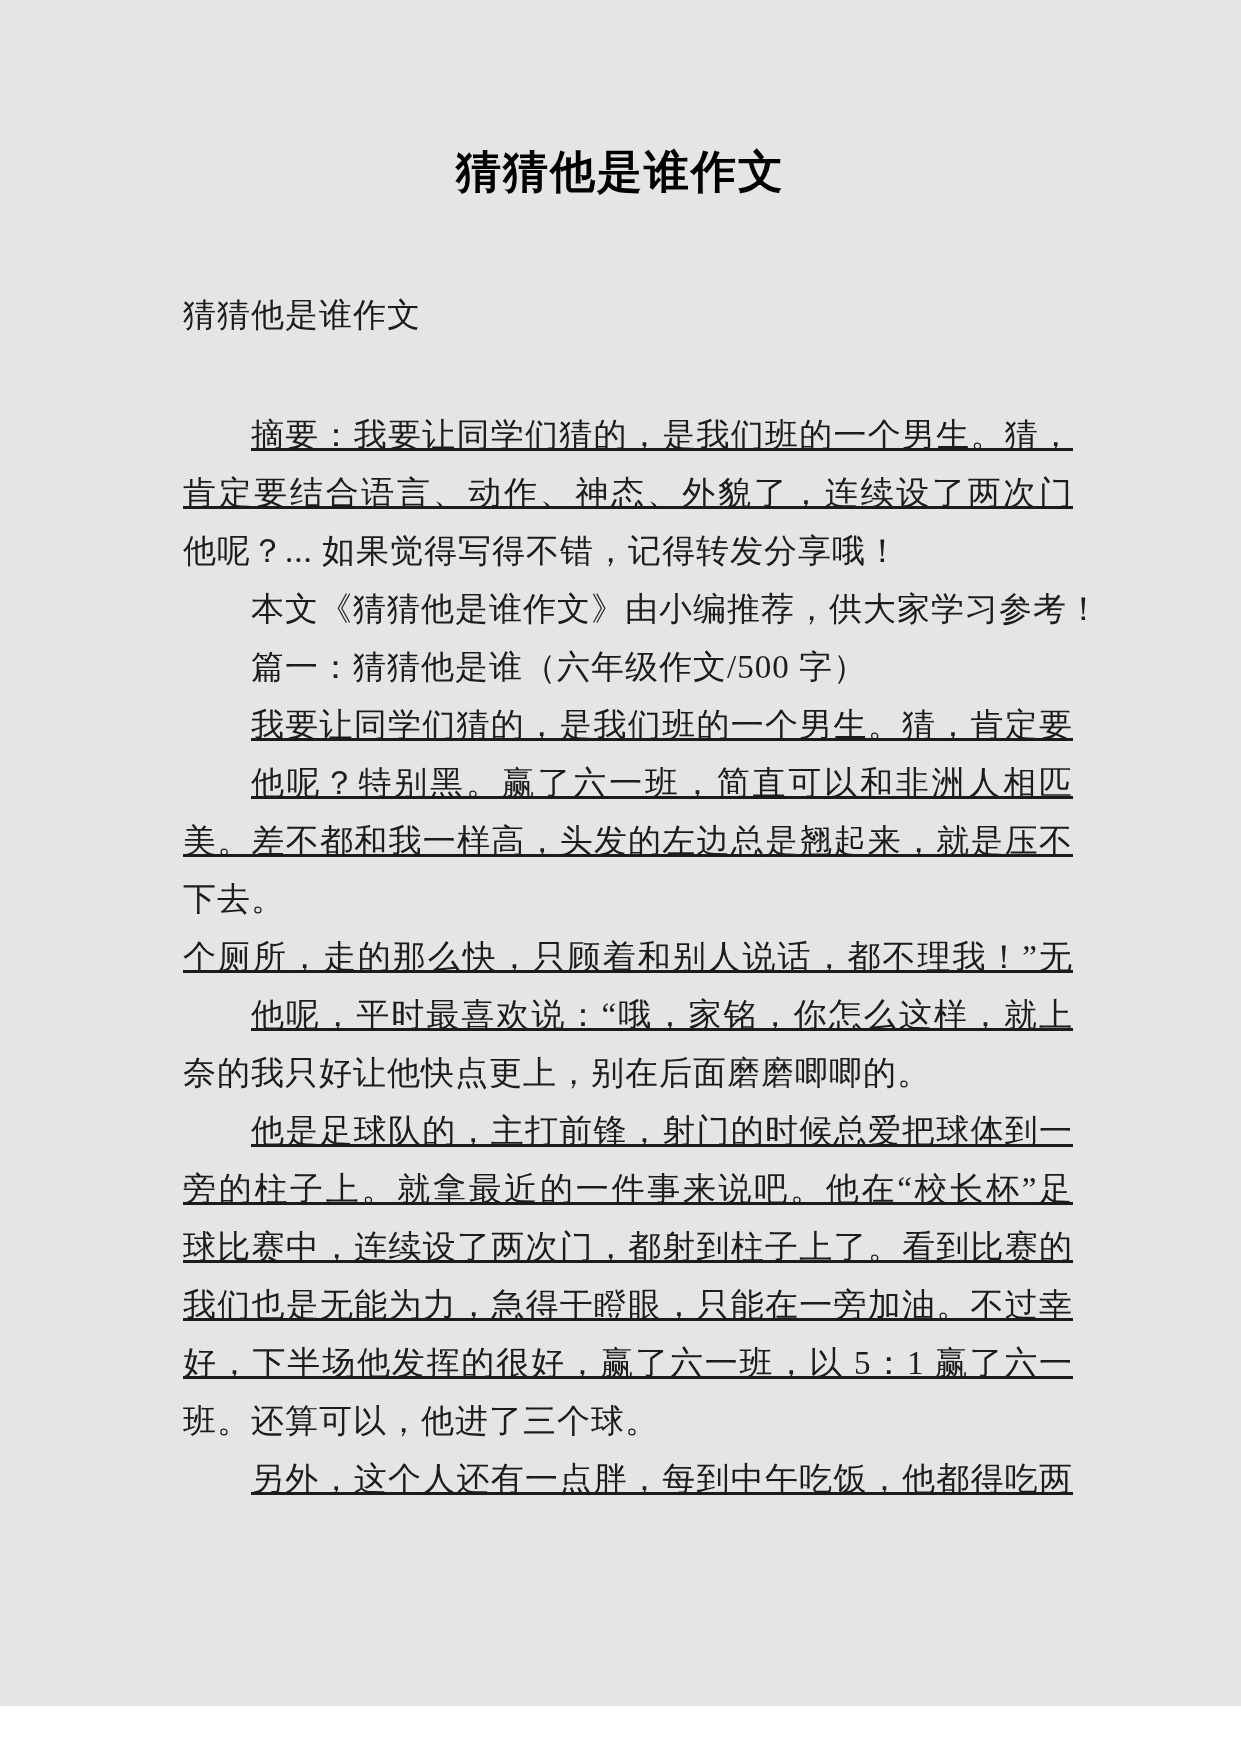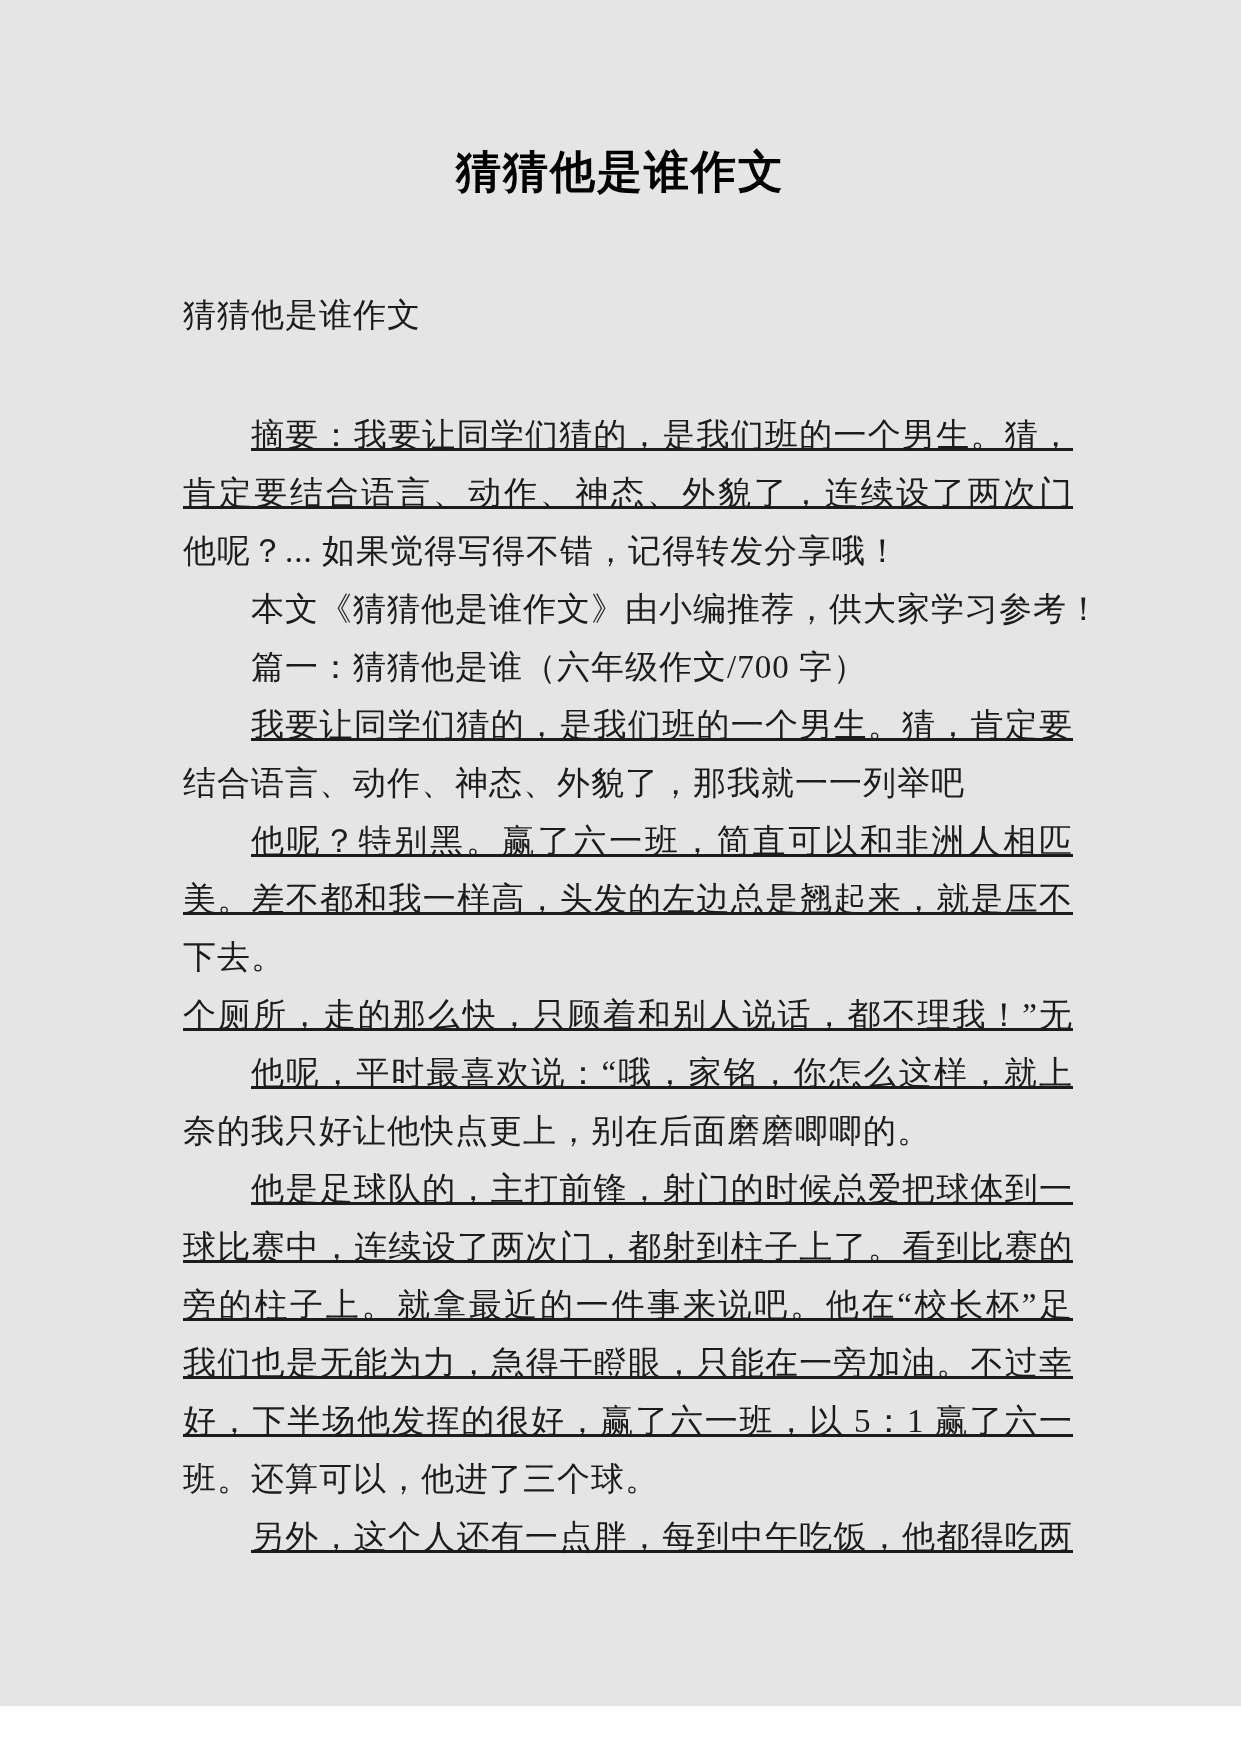--- a/index.html
+++ b/index.html
@@ -66,36 +66,35 @@
   <div class="content">
 
     <div class="line subtitle-gap">猜猜他是谁作文</div>
 
     <div class="line ind fj">摘要：我要让同学们猜的，是我们班的一个男生。猜，</div>
     <div class="line fj">肯定要结合语言、动作、神态、外貌了，连续设了两次门</div>
     <div class="line">他呢？... 如果觉得写得不错，记得转发分享哦！</div>
 
     <div class="line ind">本文《猜猜他是谁作文》由小编推荐，供大家学习参考！</div>
 
-    <div class="line ind">篇一：猜猜他是谁（六年级作文/700 字）</div>
+    <div class="line ind">篇一：猜猜他是谁（六年级作文/500 字）</div>
 
     <div class="line ind fj">我要让同学们猜的，是我们班的一个男生。猜，肯定要</div>
-    <div class="line">结合语言、动作、神态、外貌了，那我就一一列举吧</div>
 
     <div class="line ind fj">他呢？特别黑。赢了六一班，简直可以和非洲人相匹</div>
     <div class="line fj">美。差不都和我一样高，头发的左边总是翘起来，就是压不</div>
     <div class="line">下去。</div>
 
     <div class="line fj">个厕所，走的那么快，只顾着和别人说话，都不理我！”无</div>
     <div class="line ind fj">他呢，平时最喜欢说：“哦，家铭，你怎么这样，就上</div>
     <div class="line">奈的我只好让他快点更上，别在后面磨磨唧唧的。</div>
 
     <div class="line ind fj">他是足球队的，主打前锋，射门的时候总爱把球体到一</div>
+    <div class="line fj">旁的柱子上。就拿最近的一件事来说吧。他在“校长杯”足</div>
     <div class="line fj">球比赛中，连续设了两次门，都射到柱子上了。看到比赛的</div>
-    <div class="line fj">旁的柱子上。就拿最近的一件事来说吧。他在“校长杯”足</div>
     <div class="line fj">我们也是无能为力，急得干瞪眼，只能在一旁加油。不过幸</div>
     <div class="line fj">好，下半场他发挥的很好，赢了六一班，以 5：1 赢了六一</div>
     <div class="line">班。还算可以，他进了三个球。</div>
 
     <div class="line ind fj">另外，这个人还有一点胖，每到中午吃饭，他都得吃两</div>
 
   </div>
 </div>
 
 </body></html>

